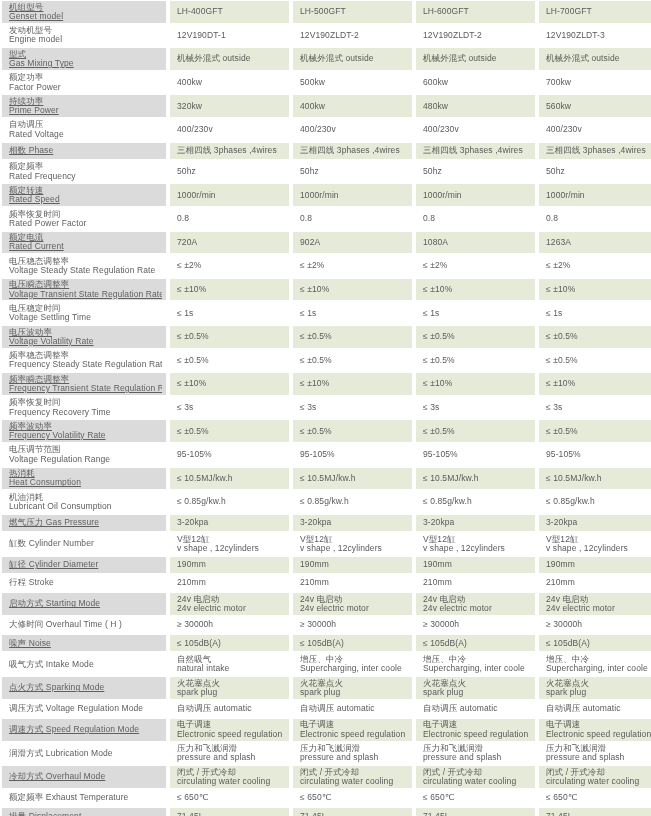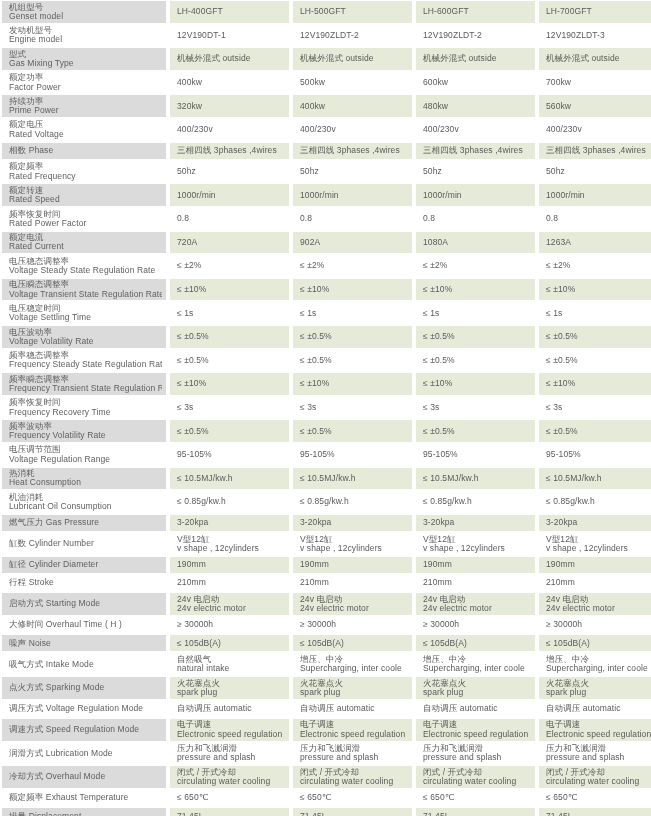--- a/index.html
+++ b/index.html
@@ -22,21 +22,21 @@
     justify-content: center;
     font-size: 8.5px;
     line-height: 9.3px;
     background: #ffffff;
     padding-left: 7px;
     padding-right: 4px;
     letter-spacing: 0.1px;
   }
   .row-r2 > .cell { padding-top: 1.5px; padding-bottom: 1.5px; }
   .row-r1 > .cell { padding-top: 3.5px; padding-bottom: 3.5px; }
-  .shaded > .cell.label-cell { background: #dbdbdb; }
+  .shaded > .cell.label-cell { background: #dbdbdb; text-decoration: underline; }
   .shaded > .cell.value-cell { background: #e5ebd8; }
   .cell .line { white-space: nowrap; overflow: hidden; }
   .label-cell { color: #606060; }
 </style>
 </head>
 <body>
 
 <div class="spec-table">
     <div class="shaded row-r2" style="display: contents;"><div class="cell label-cell">
         <div class="line">机组型号</div>
@@ -92,21 +92,21 @@
       </div><div class="cell value-cell">
         <div class="line">320kw</div>
       </div><div class="cell value-cell">
         <div class="line">400kw</div>
       </div><div class="cell value-cell">
         <div class="line">480kw</div>
       </div><div class="cell value-cell">
         <div class="line">560kw</div>
       </div></div>
     <div class="row-r2" style="display: contents;"><div class="cell label-cell">
-        <div class="line">额定电压</div>
+        <div class="line">自动调压</div>
         <div class="line">Rated Voltage</div>
       </div><div class="cell value-cell">
         <div class="line">400/230v</div>
       </div><div class="cell value-cell">
         <div class="line">400/230v</div>
       </div><div class="cell value-cell">
         <div class="line">400/230v</div>
       </div><div class="cell value-cell">
         <div class="line">400/230v</div>
       </div></div>

